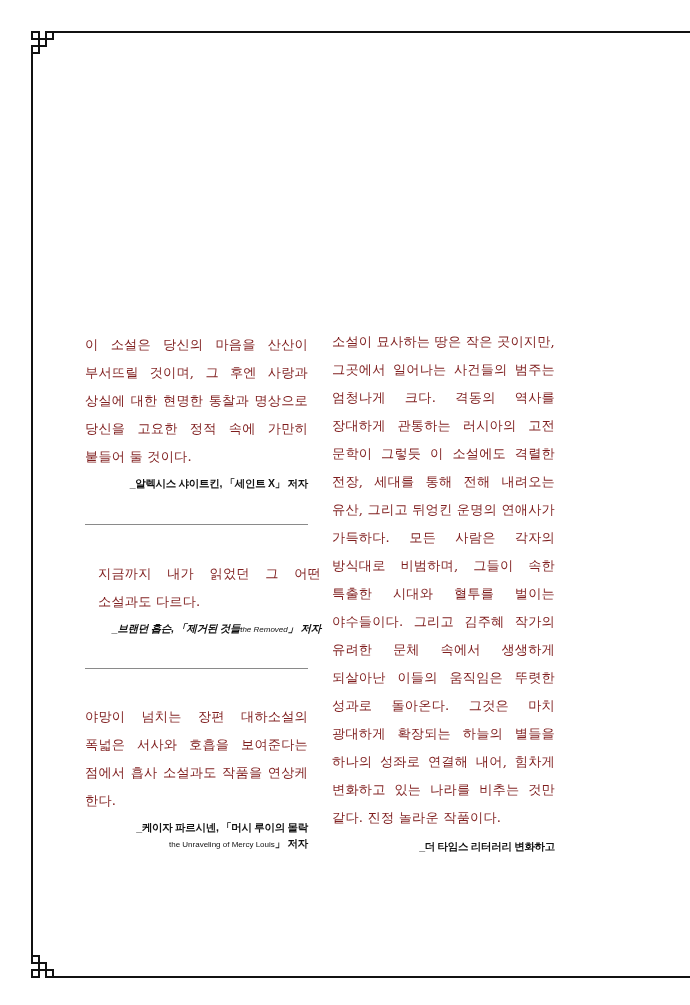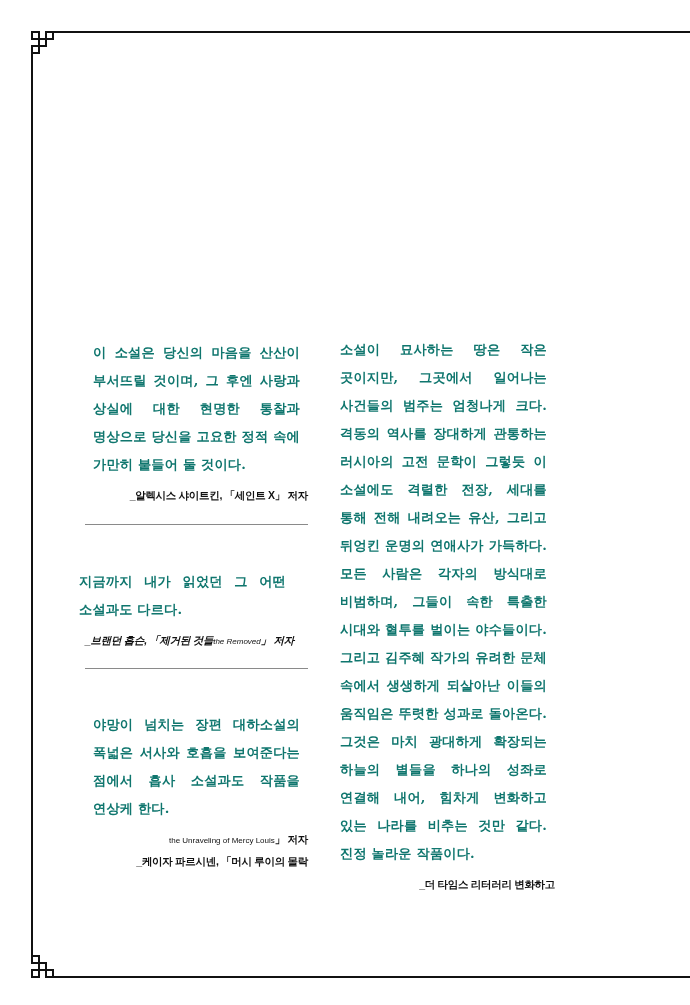--- a/index.html
+++ b/index.html
@@ -4,26 +4,25 @@
 <style>
   html, body { margin: 0; padding: 0; background: #ffffff; }
   body { width: 690px; height: 1005px; position: relative; overflow: hidden; }
   .frame-line { position: absolute; background: #111; }
   .sq { position: absolute; width: 5px; height: 5px; border: 2px solid #111; background: #fff; box-sizing: content-box; }
   .col { position: absolute; width: 223px; }
   .body-text {
     font-family: "DejaVu Serif", "Liberation Serif", serif;
     font-size: 13.2px;
     line-height: 28px;
-    color: #0f766e;
-    margin: 8px;
+    color: #7f1d1d;
+    margin: 0;
     text-align: justify;
     letter-spacing: 0.2px;
     word-break: keep-all;
-    font-weight: bold;
   }
   .attr {
     font-family: "Liberation Sans", "DejaVu Sans", sans-serif;
     font-size: 10.5px;
     font-weight: bold;
     color: #111;
     text-align: right;
     margin: 0;
     line-height: 16px;
     letter-spacing: -0.3px;
@@ -56,34 +55,34 @@
 
 <div class="col" style="left:85px; top:331px;">
   <div>
     <p class="body-text">이 소설은 당신의 마음을 산산이 부서뜨릴 것이며, 그 후엔 사랑과 상실에 대한 현명한 통찰과 명상으로 당신을 고요한 정적 속에 가만히 붙들어 둘 것이다.</p>
     <p class="attr" style="margin-top:4px;">_알렉시스 샤이트킨, 「세인트 X」 저자</p>
   </div>
 </div>
 
 <div class="sep" style="top:524px;"></div>
 
-<div class="col" style="left:71px; top:560px;">
+<div class="col" style="left:98px; top:560px;">
   <div>
     <p class="body-text">지금까지 내가 읽었던 그 어떤 소설과도 다르다.</p>
     <p class="attr" style="margin-top:4px;font-style:italic;"><span>_브랜던 홉슨, 「제거된 것들</span><span class="small">the Removed</span><span>」 저자</span></p>
   </div>
 </div>
 
 <div class="sep" style="top:668px;"></div>
 
 <div class="col" style="left:85px; top:703px;">
   <div>
     <p class="body-text">야망이 넘치는 장편 대하소설의 폭넓은 서사와 호흡을 보여준다는 점에서 흡사 소설과도 작품을 연상케 한다.</p>
+    <p class="attr" style="margin-top:4px;">_케이자 파르시넨, 「머시 루이의 몰락</p>
     <p class="attr"><span class="small">the Unraveling of Mercy Louis</span><span>」 저자</span></p>
-    <p class="attr" style="margin-top:4px;">_케이자 파르시넨, 「머시 루이의 몰락</p>
   </div>
 </div>
 
 <div class="col" style="left:332px; top:328px;">
   <div>
     <p class="body-text">소설이 묘사하는 땅은 작은 곳이지만, 그곳에서 일어나는 사건들의 범주는 엄청나게 크다. 격동의 역사를 장대하게 관통하는 러시아의 고전 문학이 그렇듯 이 소설에도 격렬한 전장, 세대를 통해 전해 내려오는 유산, 그리고 뒤엉킨 운명의 연애사가 가득하다. 모든 사람은 각자의 방식대로 비범하며, 그들이 속한 특출한 시대와 혈투를 벌이는 야수들이다. 그리고 김주혜 작가의 유려한 문체 속에서 생생하게 되살아난 이들의 움직임은 뚜렷한 성과로 돌아온다. 그것은 마치 광대하게 확장되는 하늘의 별들을 하나의 성좌로 연결해 내어, 힘차게 변화하고 있는 나라를 비추는 것만 같다. 진정 놀라운 작품이다.</p>
     <p class="attr" style="margin-top:6px;">_더 타임스 리터러리 변화하고</p>
   </div>
 </div>
 

